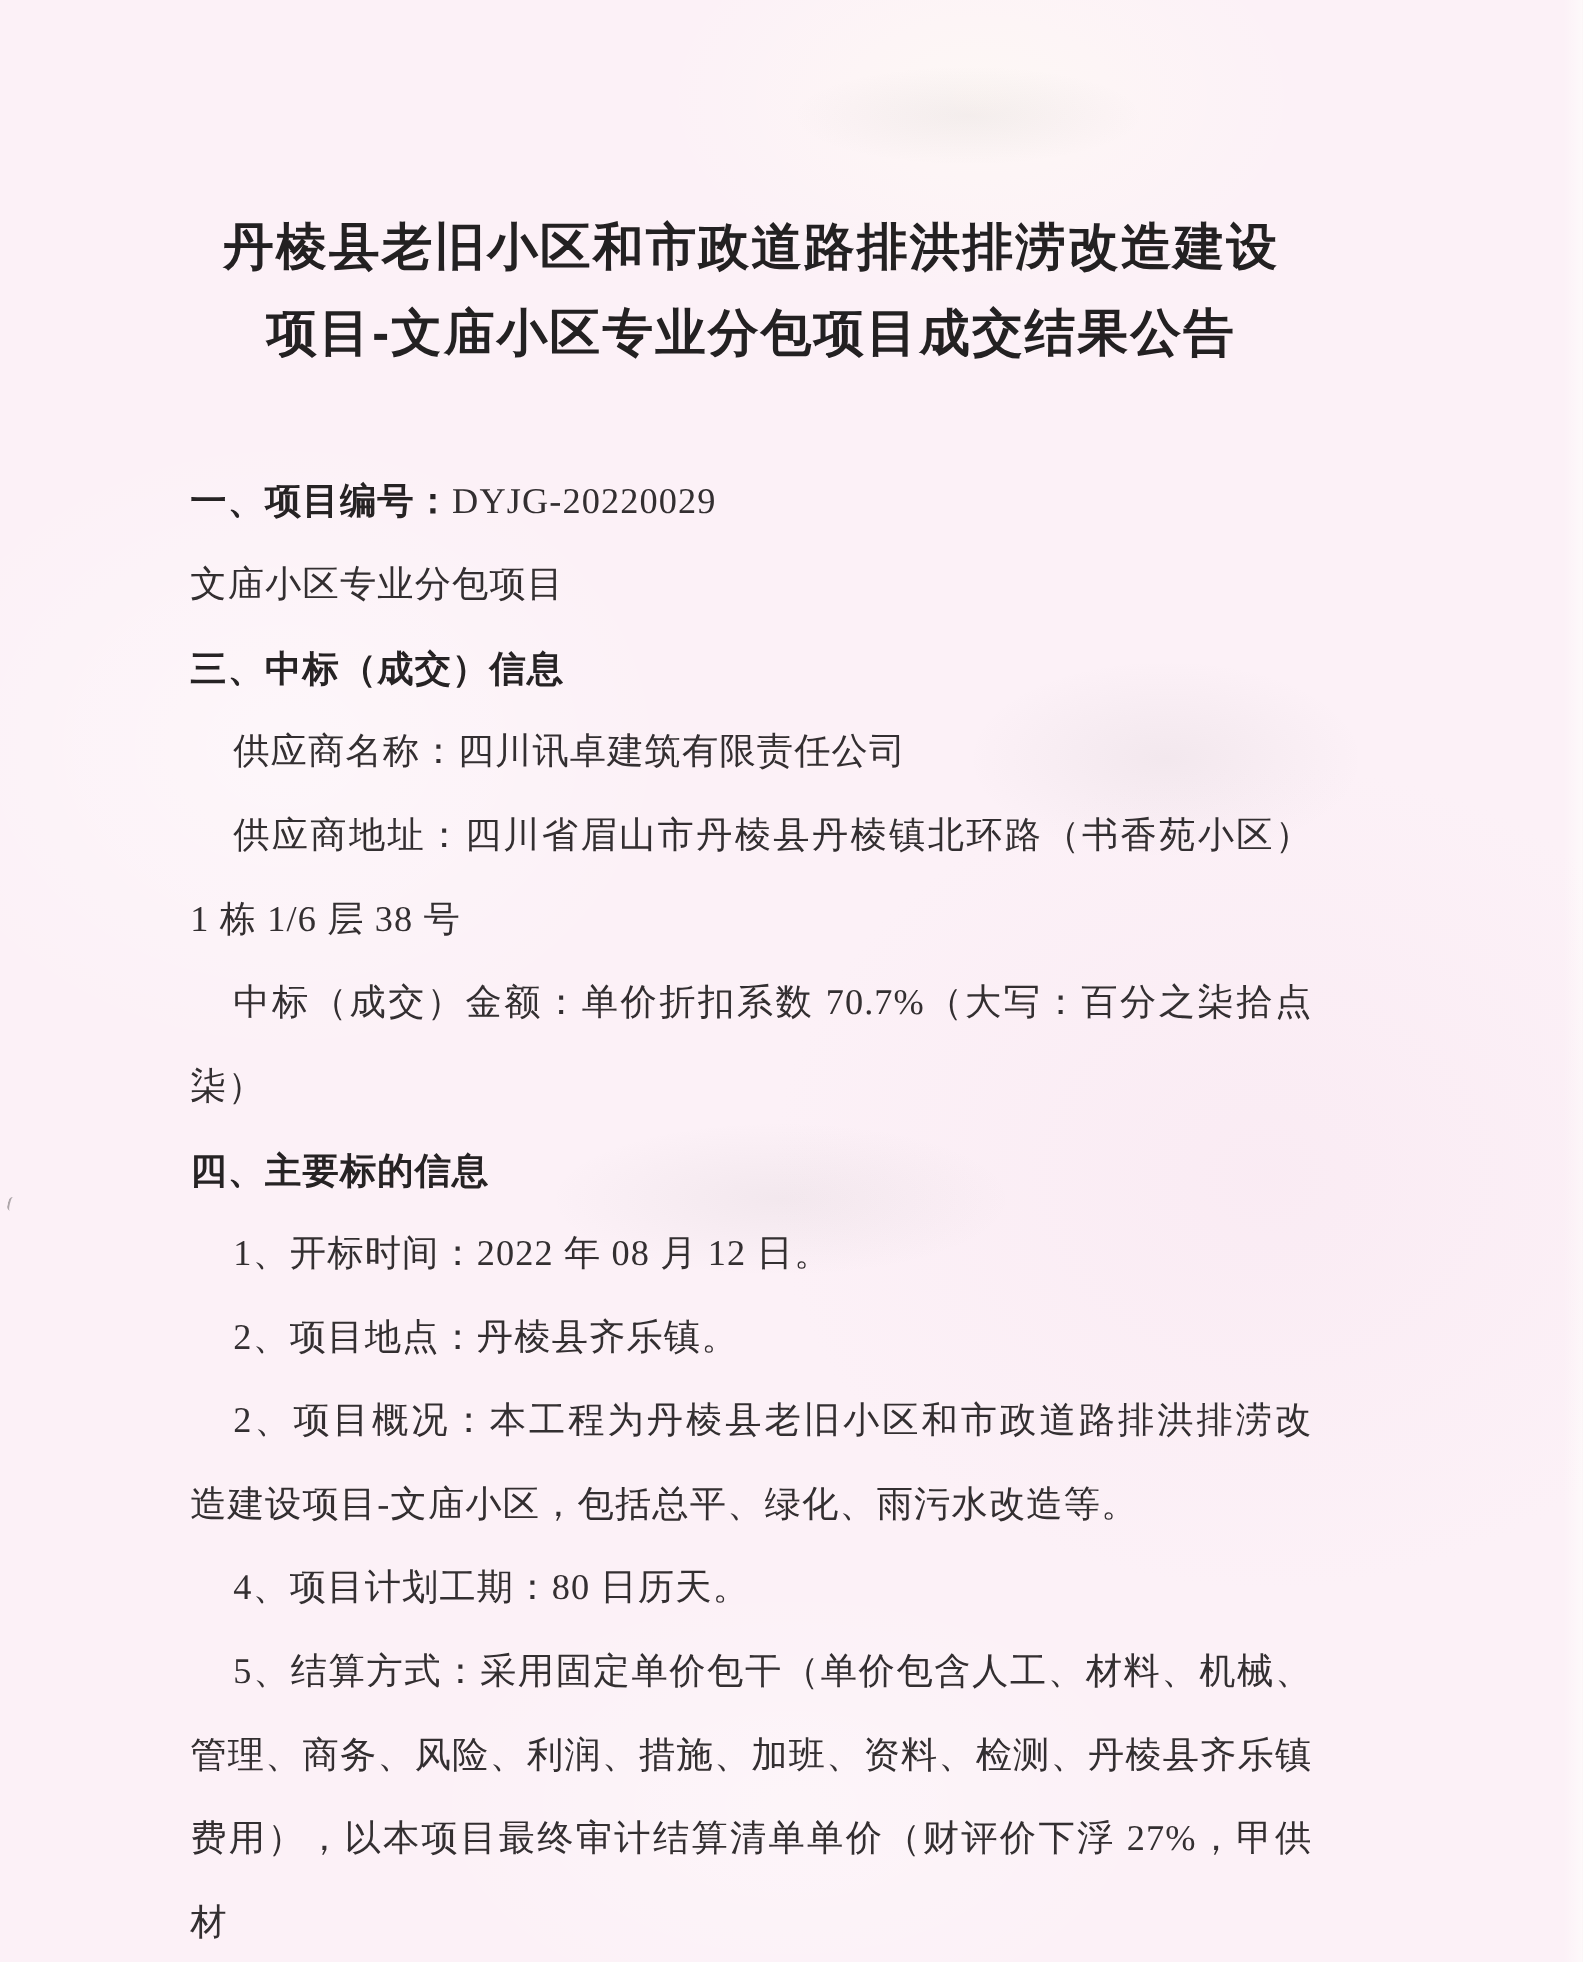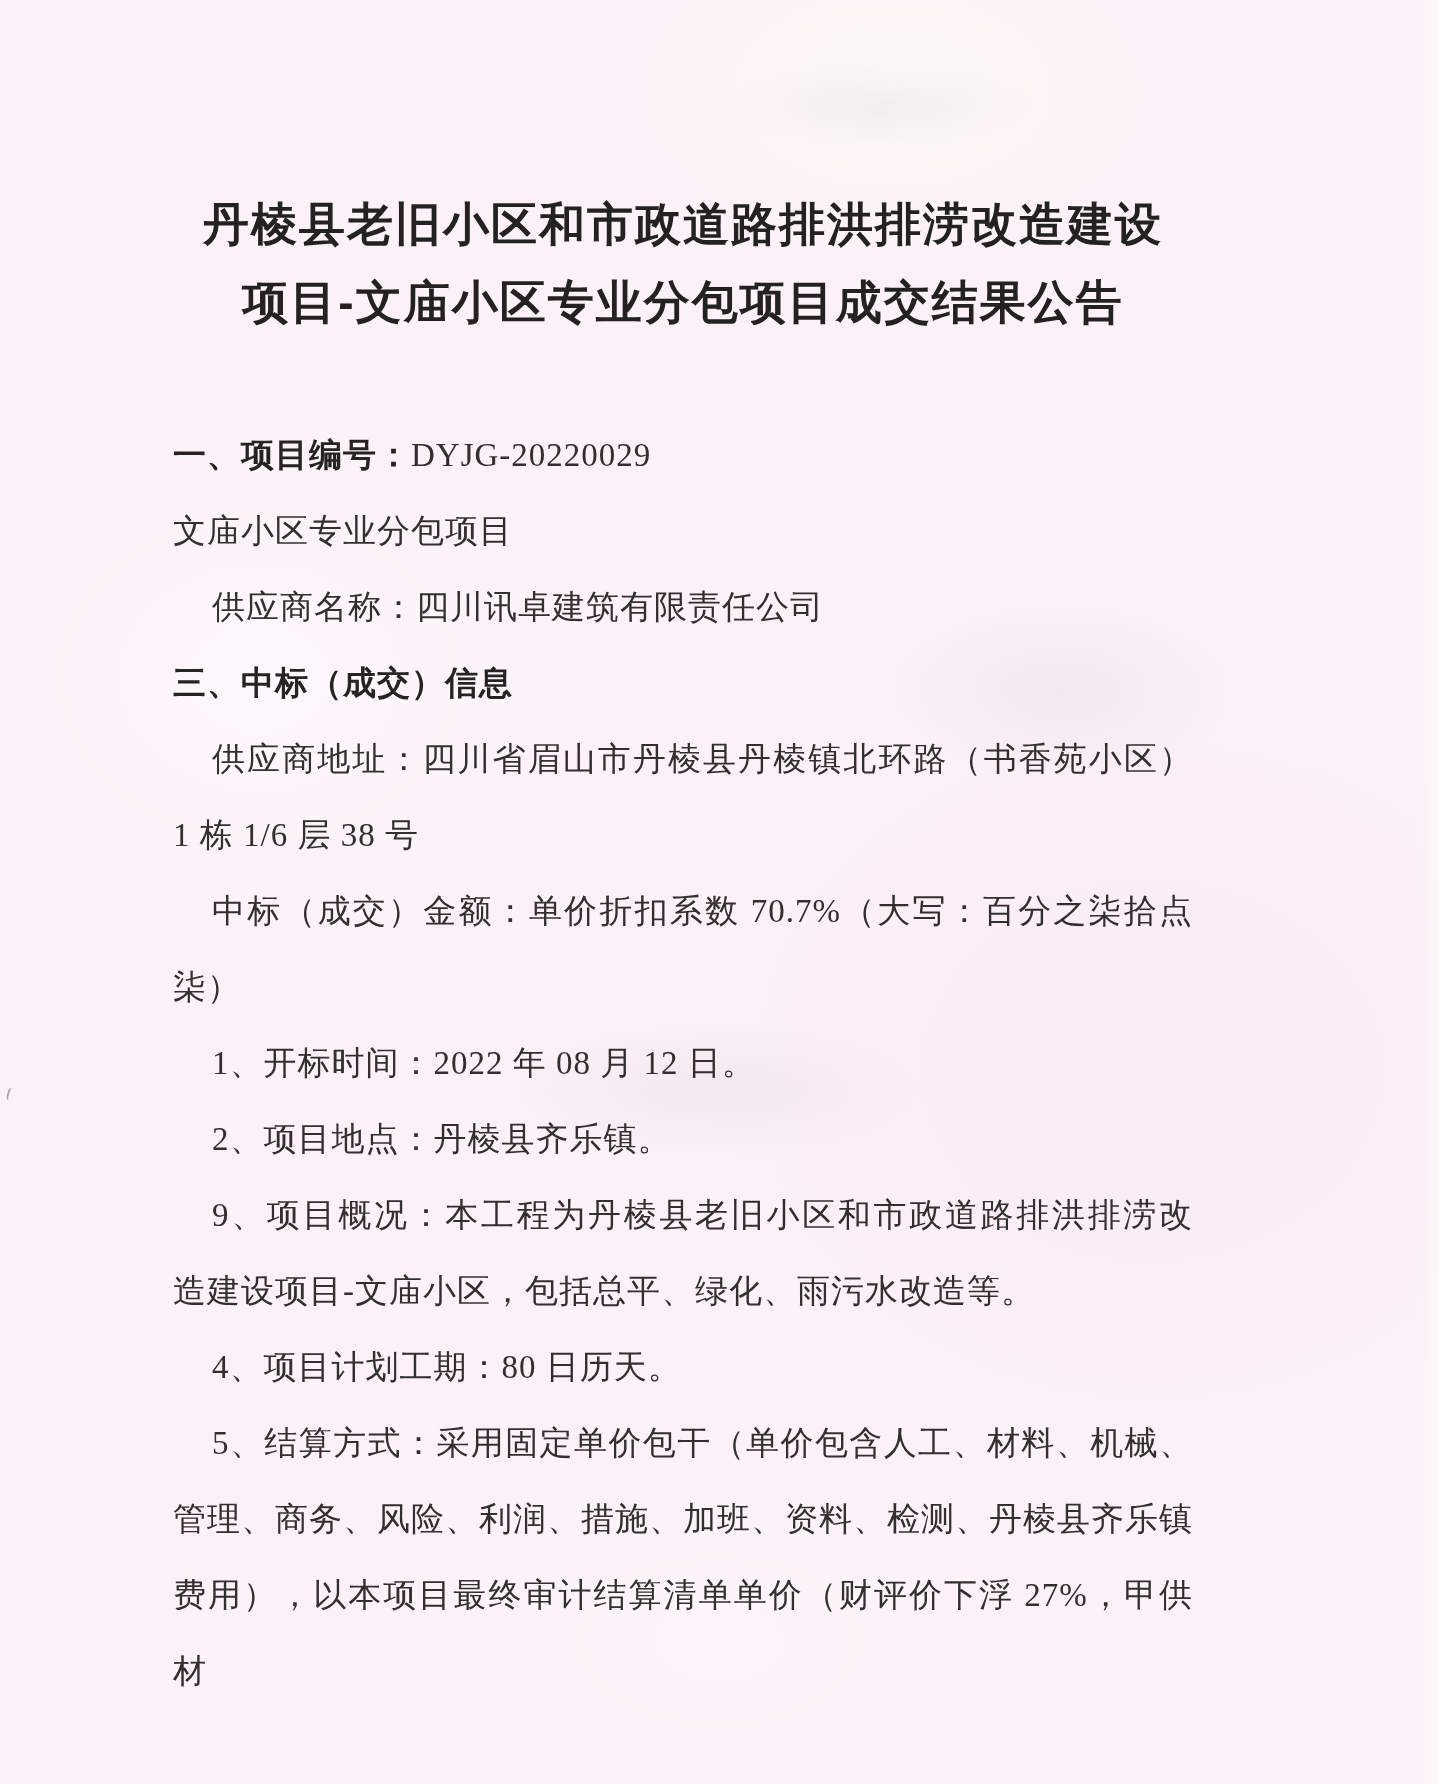--- a/index.html
+++ b/index.html
@@ -103,36 +103,37 @@
     </h1>
 
     <div class="doc-body">
 
       <div class="line">
         <span class="hlabel">一、项目编号：</span><span>DYJG-20220029</span>
       </div>
 
       <div class="line">文庙小区专业分包项目</div>
 
+      <div class="line heading">三、中标（成交）信息</div>
+
       <div class="line indent">供应商名称：四川讯卓建筑有限责任公司</div>
-
-      <div class="line heading">三、中标（成交）信息</div>
 
       <div class="line full indent">供应商地址：四川省眉山市丹棱县丹棱镇北环路（书香苑小区）</div>
       <div class="line">1 栋 1/6 层 38 号</div>
 
       <div class="line full indent">中标（成交）金额：单价折扣系数 70.7%（大写：百分之柒拾点</div>
       <div class="line">柒）</div>
 
+      <div class="line heading">四、主要标的信息</div>
 
       <div class="line indent">1、开标时间：2022 年 08 月 12 日。</div>
 
       <div class="line indent">2、项目地点：丹棱县齐乐镇。</div>
 
-      <div class="line full indent">9、项目概况：本工程为丹棱县老旧小区和市政道路排洪排涝改</div>
+      <div class="line full indent">2、项目概况：本工程为丹棱县老旧小区和市政道路排洪排涝改</div>
       <div class="line">造建设项目-文庙小区，包括总平、绿化、雨污水改造等。</div>
 
       <div class="line indent">4、项目计划工期：80 日历天。</div>
 
       <div class="line full indent">5、结算方式：采用固定单价包干（单价包含人工、材料、机械、</div>
       <div class="line full">管理、商务、风险、利润、措施、加班、资料、检测、丹棱县齐乐镇</div>
       <div class="line full">费用），以本项目最终审计结算清单单价（财评价下浮 27%，甲供材</div>
 
     </div>
   </div>

